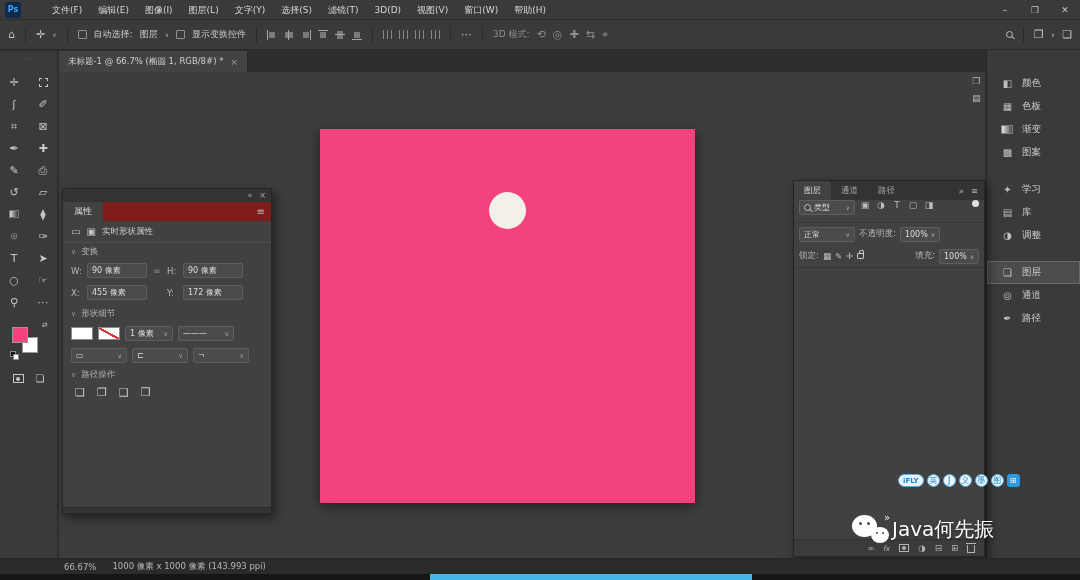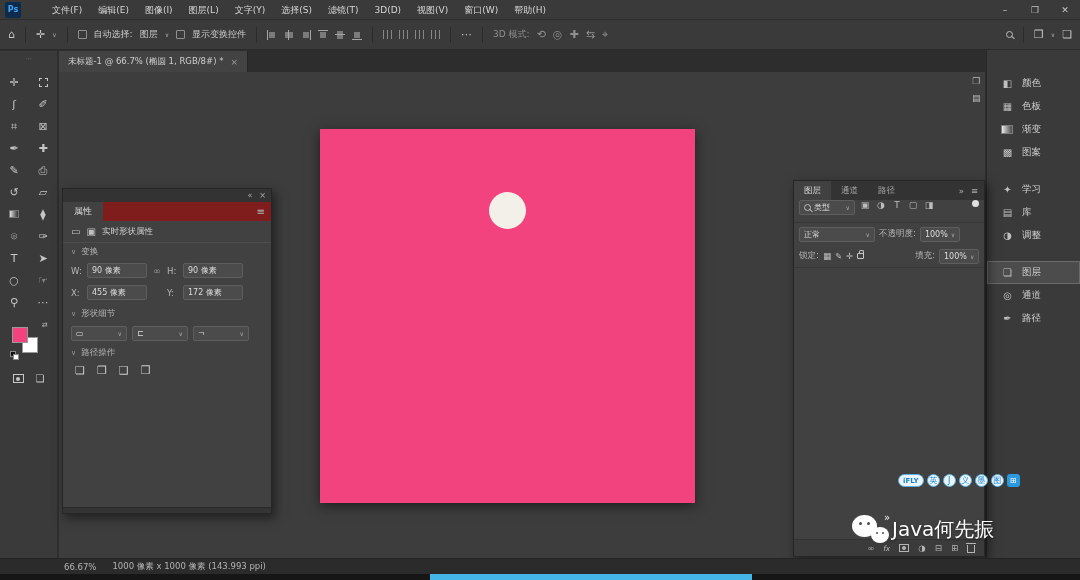--- a/index.html
+++ b/index.html
@@ -293,20 +293,32 @@
     <span>Y:</span>
     <span class="pin">
         <span>172 像素</span>
       </span>
   </div>
   <div class="p-section">
     <span class="caret">∨</span>
     <span>形状细节</span>
   </div>
   <div class="p-appear">
+    <span class="swatch-fill"></span>
+    <span class="swatch-stroke"></span>
+    <span class="pin" style="width:48px">
+        <span>1 像素</span>
+        <span class="dd">∨</span>
+      </span>
+    <span class="pin" style="width:56px">
+        <span>———</span>
+        <span class="dd">∨</span>
+      </span>
+  </div>
+  <div class="p-appear">
     <span class="pin" style="width:56px">
         <span>▭</span>
         <span class="dd">∨</span>
       </span>
     <span class="pin" style="width:56px">
         <span>⊏</span>
         <span class="dd">∨</span>
       </span>
     <span class="pin" style="width:56px">
         <span>¬</span>
@@ -343,21 +355,21 @@
         <span class="dd">∨</span>
       </span>
     <span class="f-icon">▣</span>
     <span class="f-icon">◑</span>
     <span class="f-icon">T</span>
     <span class="f-icon">▢</span>
     <span class="f-icon">◨</span>
     <span class="fdot"></span>
   </div>
   <div class="lp-blend">
-    <span class="pin" style="width:76px">
+    <span class="pin" style="width:56px">
         <span>正常</span>
         <span class="dd">∨</span>
       </span>
     <span class="lbl">不透明度:</span>
     <span class="pin" style="width:40px">
         <span>100%</span>
         <span class="dd">∨</span>
       </span>
   </div>
   <div class="lp-lock">

